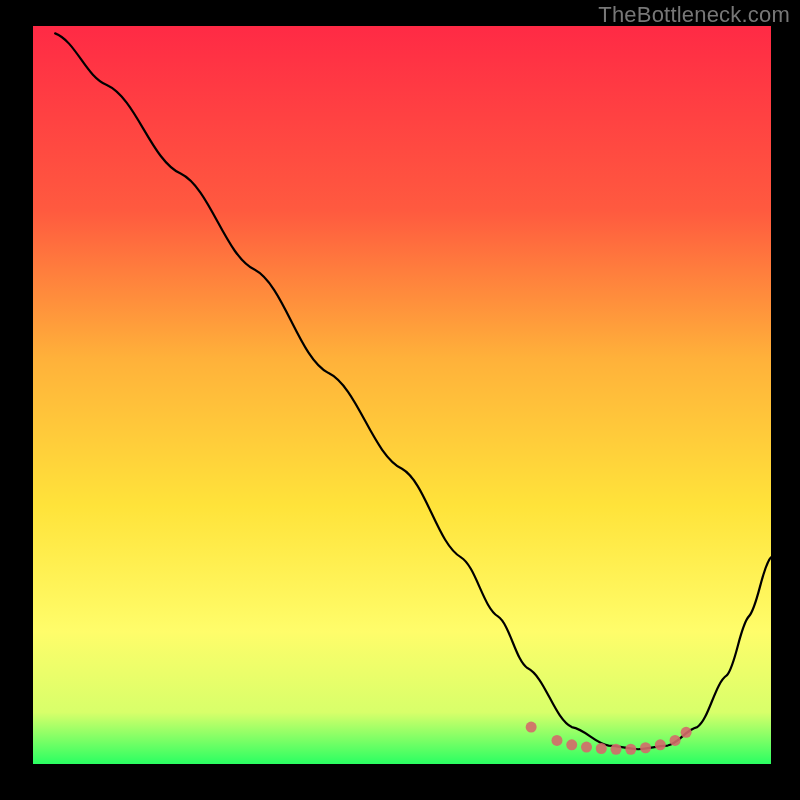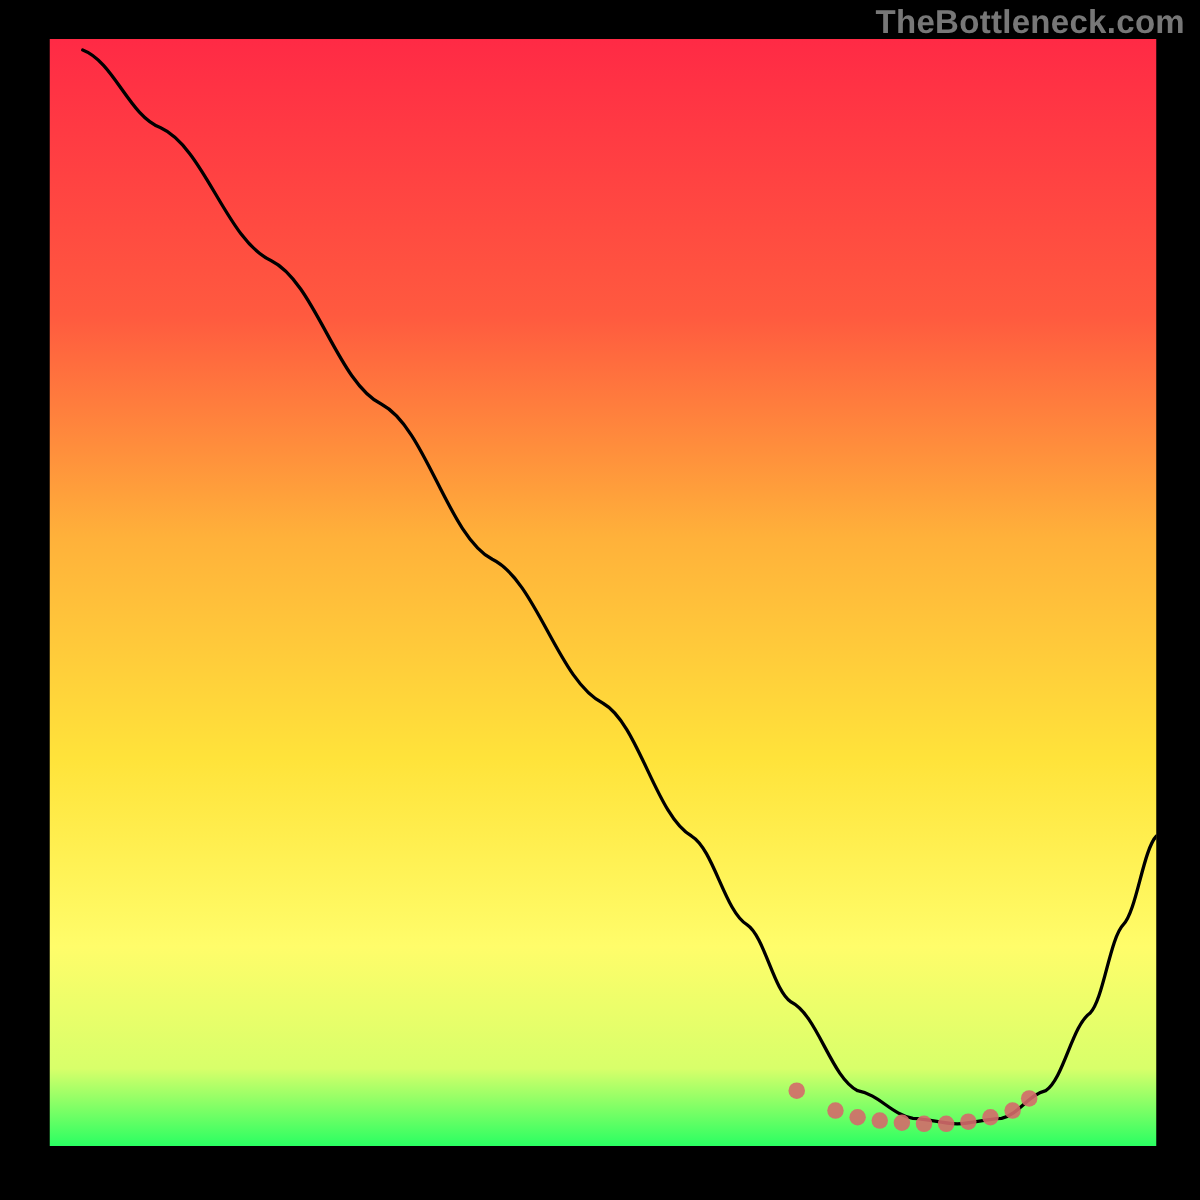--- a/index.html
+++ b/index.html
@@ -14,21 +14,21 @@
     position: relative;
     width: 800px;
     height: 800px;
   }
   .watermark {
     position: absolute;
     top: 2px;
     right: 10px;
     font-family: Arial, Helvetica, sans-serif;
     font-size: 22px;
-    font-weight: bold;
+    font-weight: normal;
     color: #777;
     letter-spacing: 0.2px;
   }
   .plot-frame {
     position: absolute;
     left: 33px;
     top: 26px;
     width: 738px;
     height: 738px;
     background: transparent;

